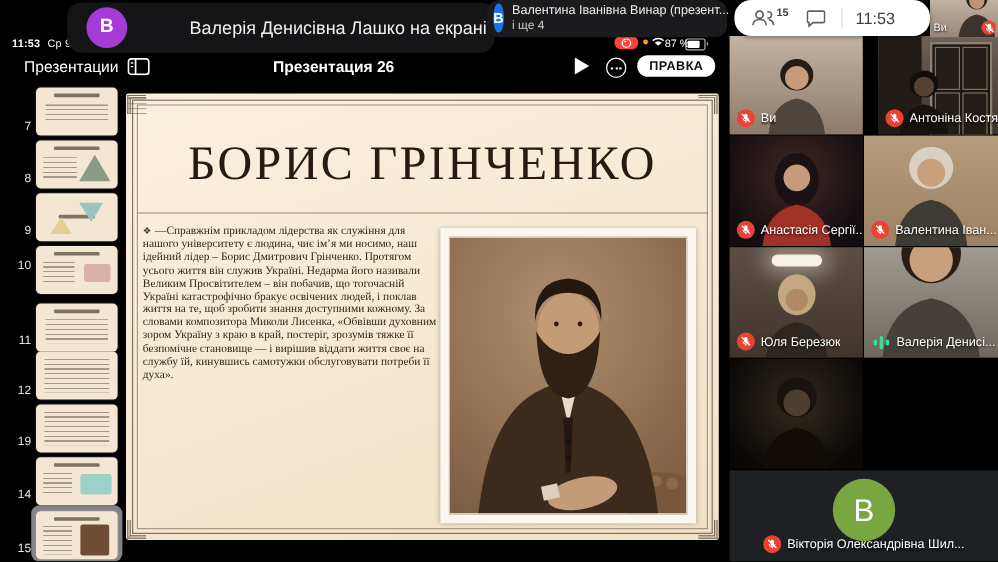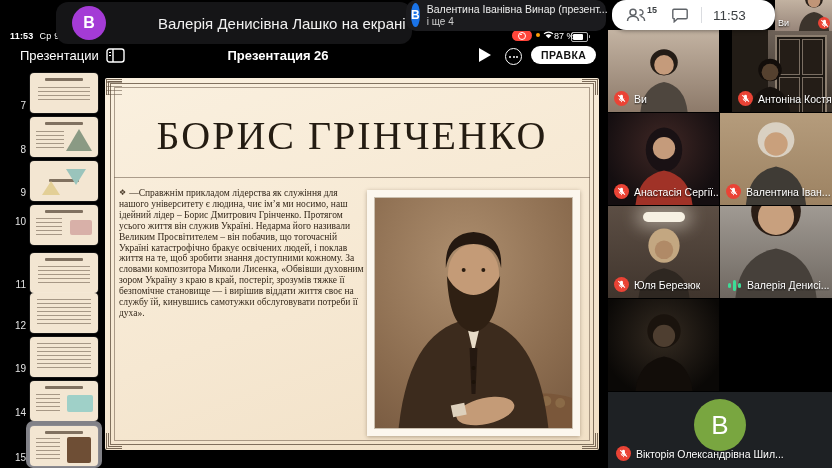--- a/index.html
+++ b/index.html
@@ -64,21 +64,21 @@
   .t-valeriad{background:linear-gradient(180deg,#a09a93,#6f6861);}
   .t-valeriad .person{height:135%;}
   .t-valeriad .p-hair{fill:#2a1d15}.t-valeriad .p-head{fill:#c8a07e}.t-valeriad .p-body{fill:#46403a}
   .t-oleks{background:radial-gradient(circle at 50% 40%,#2c241c 15%,#0a0806 80%);}
   .t-oleks .p-hair{fill:#1a130d}.t-oleks .p-head{fill:#4e3e30}.t-oleks .p-body{fill:#120d09}
   .t-valerias{background:linear-gradient(180deg,#222b3d,#0d1320);}
   .t-valerias .p-hair{fill:#15100b}.t-valerias .p-head{fill:#a87f5e}.t-valerias .p-body{fill:#1b2230}
   .t-vika{background:#1e2124;}
   .big-avatar{position:absolute;left:50%;top:7px;transform:translateX(-50%);width:52px;height:52px;border-radius:50%;
               background:#79a640;color:#fff;font-size:26px;display:flex;align-items:center;justify-content:center;}
-  .t-vika .label{left:8px;bottom:7px;}
+  .t-vika .label{left:28px;bottom:7px;}
 
   
   .dev-status{position:absolute;left:10px;top:31px;font-size:9px;color:#fff;letter-spacing:.2px;}
   .dev-status b{font-weight:bold;margin-right:6px;}
   .rec-pill{position:absolute;left:512px;top:30px;width:20px;height:11px;border-radius:6px;background:#ff453a;
             display:flex;align-items:center;justify-content:center;}
   .rec-pill i{width:6px;height:6px;border:1.2px solid #fff;border-radius:50%;display:block;position:relative;}
   .rec-pill i::after{content:"";position:absolute;left:1.2px;top:1.2px;width:1.6px;height:1.6px;background:#fff;border-radius:50%;}
   .o-dot{position:absolute;left:536px;top:33px;width:4px;height:4px;border-radius:50%;background:#ff9f0a;}
   .wifi{position:absolute;left:543px;top:30px;}

